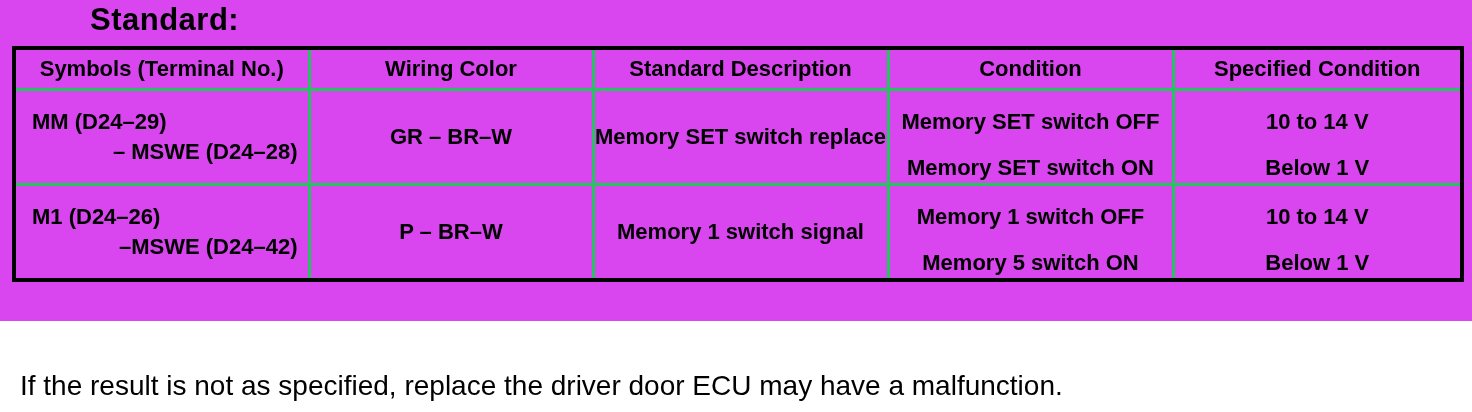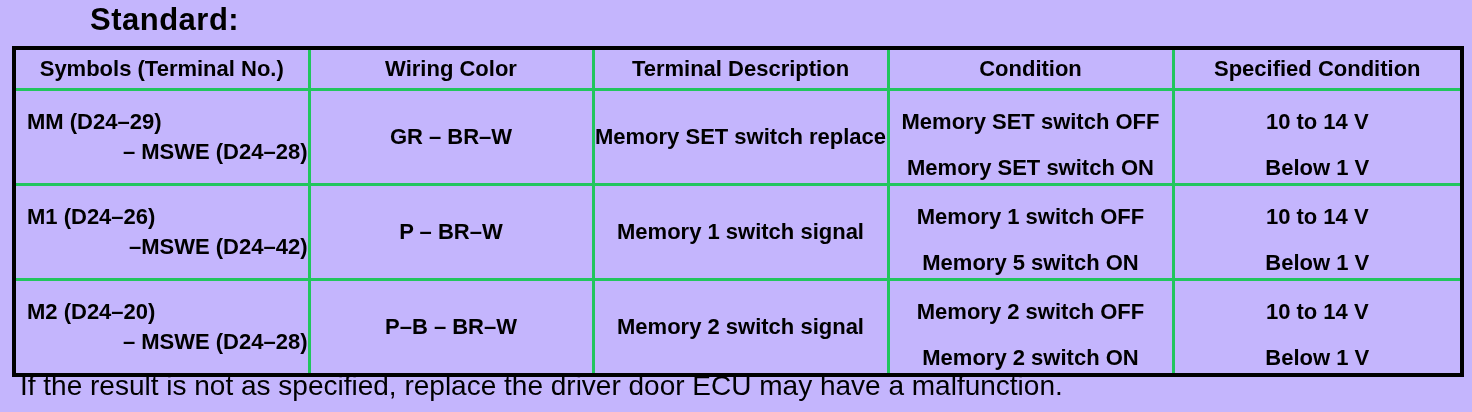--- a/index.html
+++ b/index.html
@@ -9,22 +9,22 @@
     width: 1472px;
     height: 412px;
     overflow: hidden;
     font-family: "Liberation Sans", sans-serif;
     color: #000000;
     -webkit-font-smoothing: none;
   }
   .page {
     position: relative;
     width: 1472px;
-    height: 412px;
-    background: #c4b5fd;
+    height: 321px;
+    background: #d946ef;
   }
   .title {
     position: absolute;
     left: 90px;
     top: 2px;
     font-size: 31px;
     font-weight: bold;
     letter-spacing: 0.5px;
     white-space: nowrap;
   }
@@ -60,27 +60,27 @@
     text-align: center;
     vertical-align: middle;
   }
   td.symcell {
     vertical-align: top;
     text-align: left;
     padding-top: 5px;
   }
   .sym-line1 {
     text-align: left;
-    padding-left: 4px;
+    padding-left: 16px;
     line-height: 30px;
     white-space: nowrap;
-    margin-left: 7px;
   }
   .sym-line2 {
     text-align: right;
+    padding-right: 10px;
     line-height: 30px;
     white-space: nowrap;
   }
   .two-line div {
     line-height: 30px;
     white-space: nowrap;
     margin-top: 16px;
   }
   .footer-note {
     position: absolute;
@@ -103,21 +103,21 @@
       <col class="c1">
         <col class="c2">
         <col class="c3">
         <col class="c4">
         <col class="c5">
     </colgroup>
     <thead>
       <tr>
         <th>Symbols (Terminal No.)</th>
         <th>Wiring Color</th>
-        <th>Terminal Description</th>
+        <th>Standard Description</th>
         <th>Condition</th>
         <th>Specified Condition</th>
       </tr>
     </thead>
     <tbody>
       <tr>
         <td class="symcell">
           <div class="sym-line1">MM (D24–29)</div>
           <div class="sym-line2">– MSWE (D24–28)</div>
         </td>
@@ -141,34 +141,18 @@
         <td>Memory 1 switch signal</td>
         <td class="two-line">
           <div>Memory 1 switch OFF</div>
           <div>Memory 5 switch ON</div>
         </td>
         <td class="two-line">
           <div>10 to 14 V</div>
           <div>Below 1 V</div>
         </td>
       </tr>
-      <tr>
-        <td class="symcell">
-          <div class="sym-line1">M2 (D24–20)</div>
-          <div class="sym-line2">– MSWE (D24–28)</div>
-        </td>
-        <td>P–B – BR–W</td>
-        <td>Memory 2 switch signal</td>
-        <td class="two-line">
-          <div>Memory 2 switch OFF</div>
-          <div>Memory 2 switch ON</div>
-        </td>
-        <td class="two-line">
-          <div>10 to 14 V</div>
-          <div>Below 1 V</div>
-        </td>
-      </tr>
     </tbody>
   </table>
 
   <div class="footer-note">If the result is not as specified, replace the driver door ECU may have a malfunction.</div>
 
 </div>
 
 </body></html>

